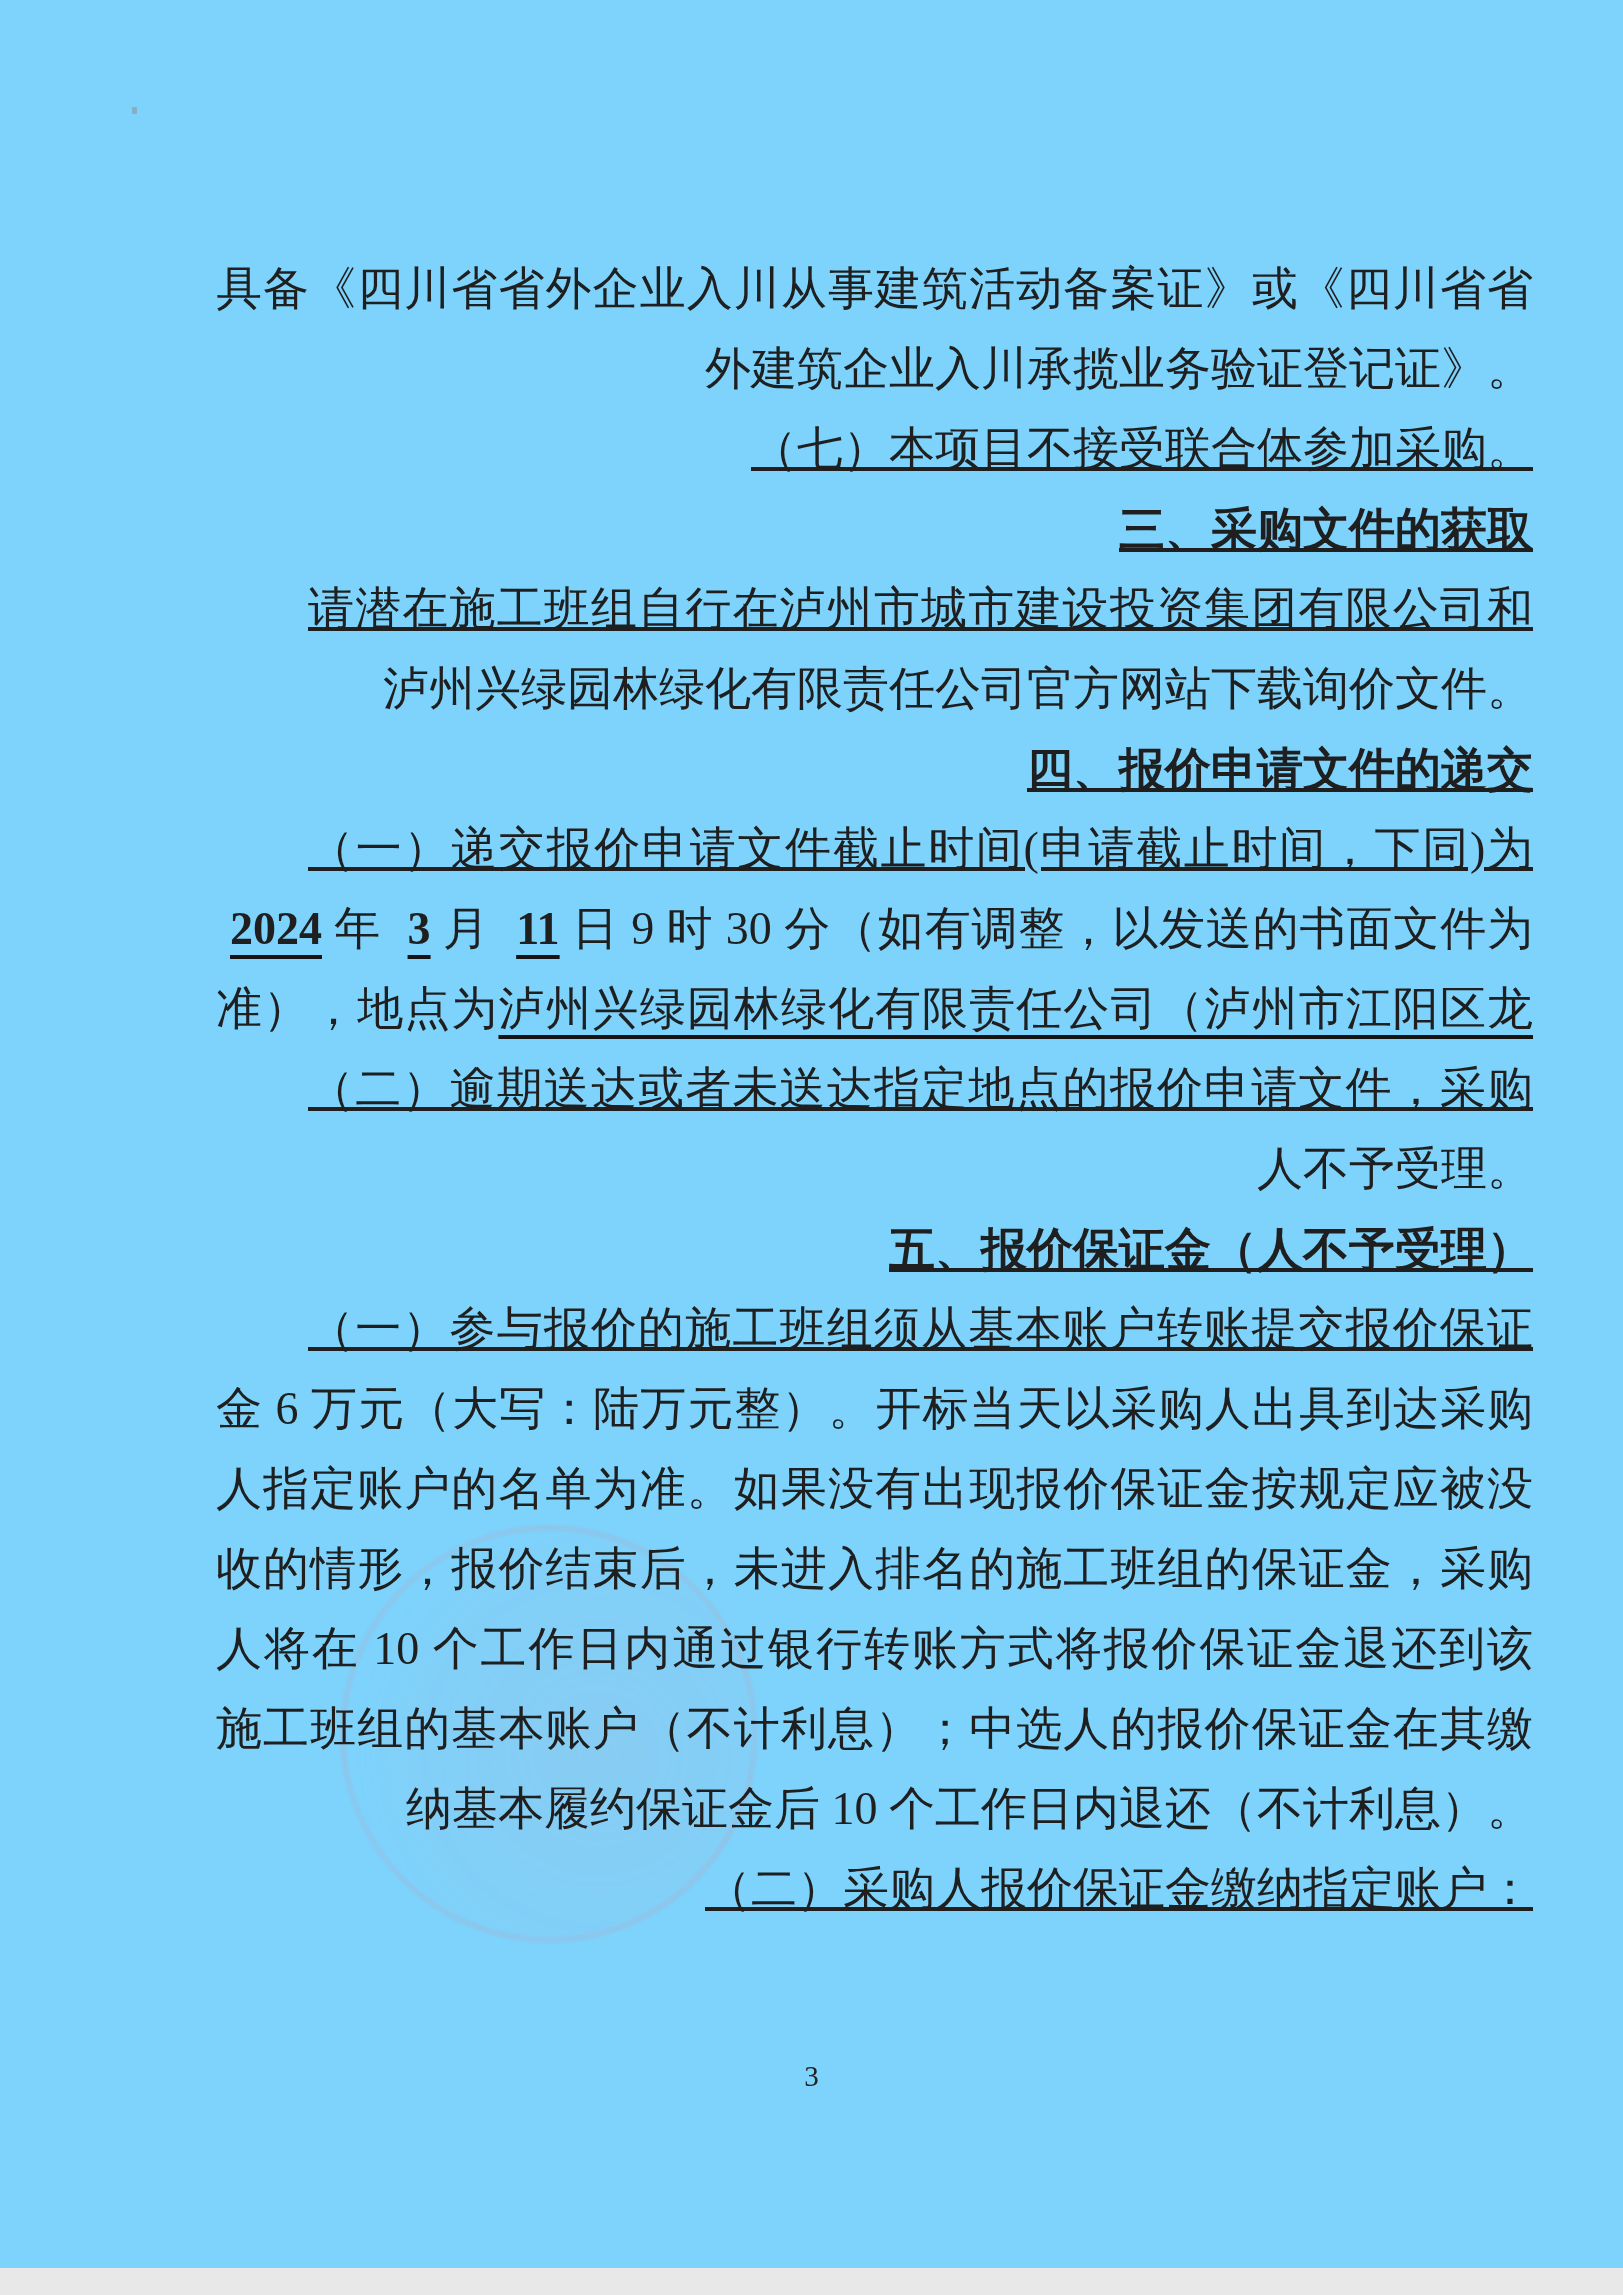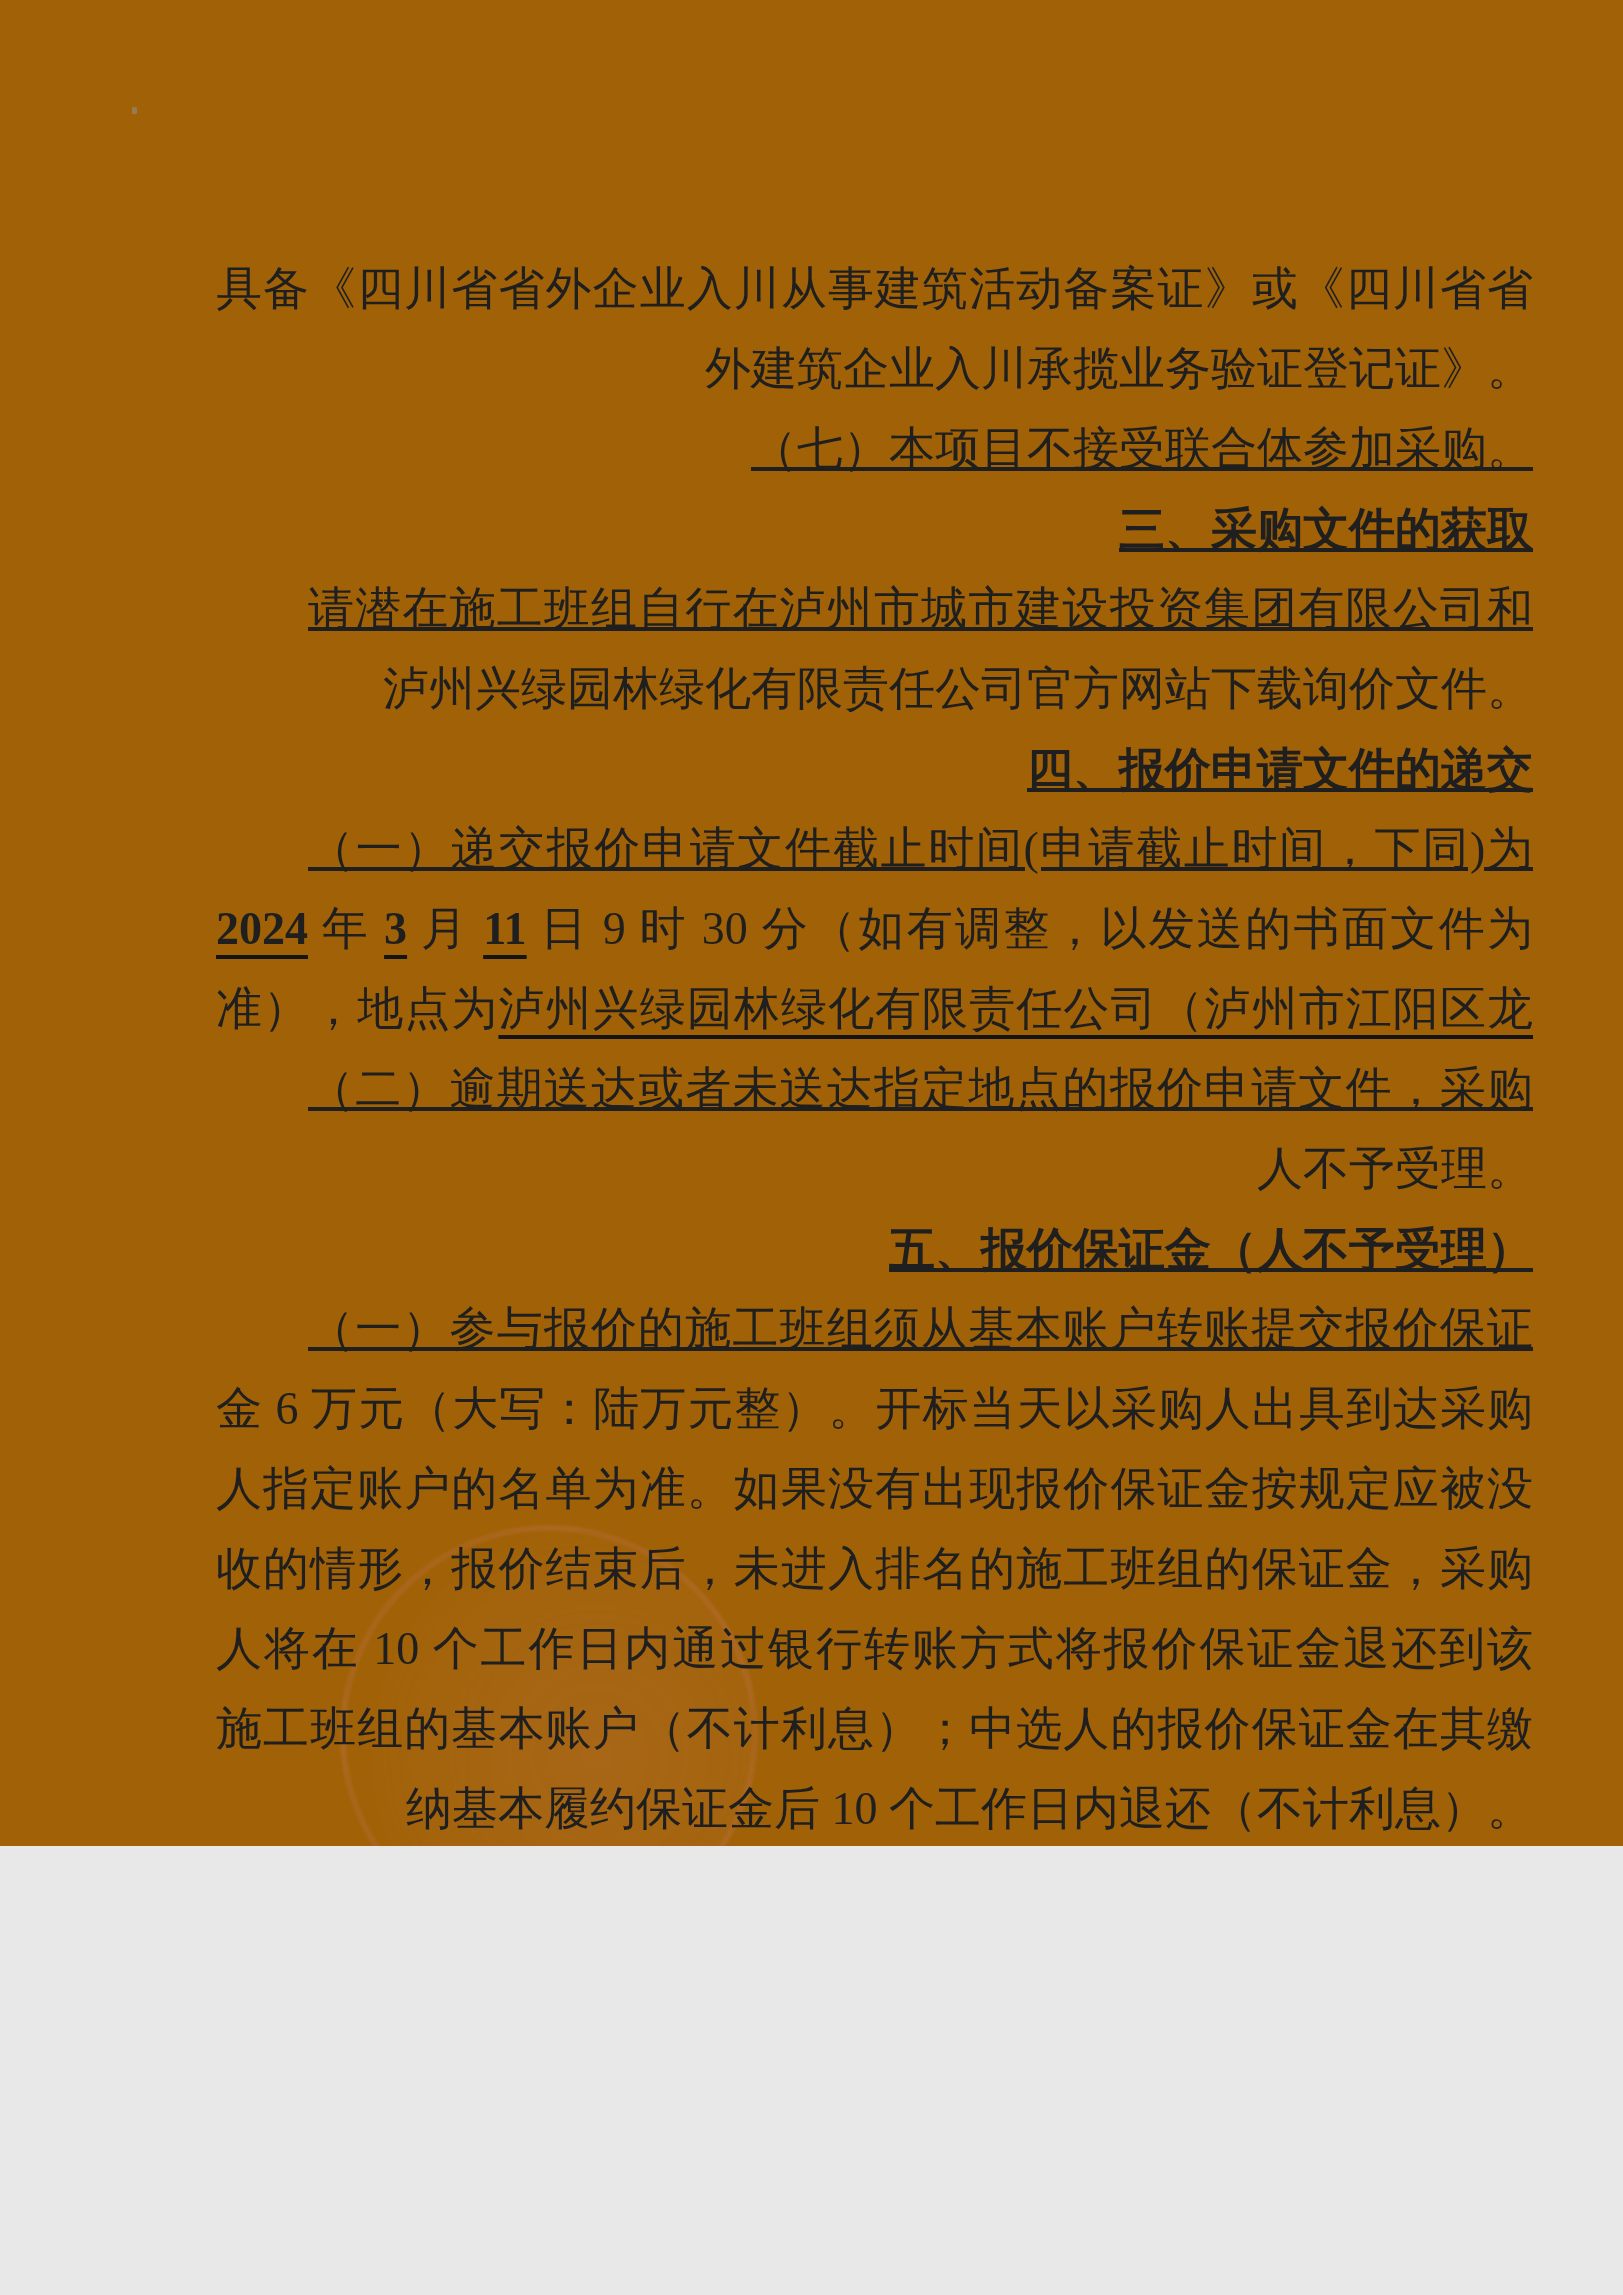--- a/index.html
+++ b/index.html
@@ -1,21 +1,21 @@
 <!DOCTYPE html>
 <html style="font-size:10.5px"><head>
 <meta charset="utf-8">
 <style>
   html,body { margin:0; padding:0; background:#e8e8e8; }
   .page {
     position:relative;
     width:1623px;
-    height:1846px;
+    height:2268px;
     margin:0 auto;
-    background:#a16207;
+    background:#7dd3fc;
     overflow:hidden;
     font-family:"Liberation Serif","DejaVu Serif",serif;
     color:#1f1f1f;
   }
   .textblock {
     position:absolute;
     left:216px;
     top:249px;
     width:1317px;
   }
@@ -37,21 +37,21 @@
   .line.heading {
     font-family:"Liberation Sans","DejaVu Sans",sans-serif;
     font-weight:700;
   }
   .seg.u {
     text-decoration:underline;
     text-decoration-thickness:3.9px;
     text-underline-offset:10.5px;
     text-decoration-color:#141414;
   }
-  .seg.b { font-weight:700; }
+  .seg.b { font-weight:700;margin-left:14px; }
   .pagenum {
     position:absolute;
     top:2057px;
     left:0;
     width:100%;
     text-align:center;
     font-size:29px;
     line-height:39px;
     color:#222;
   }

